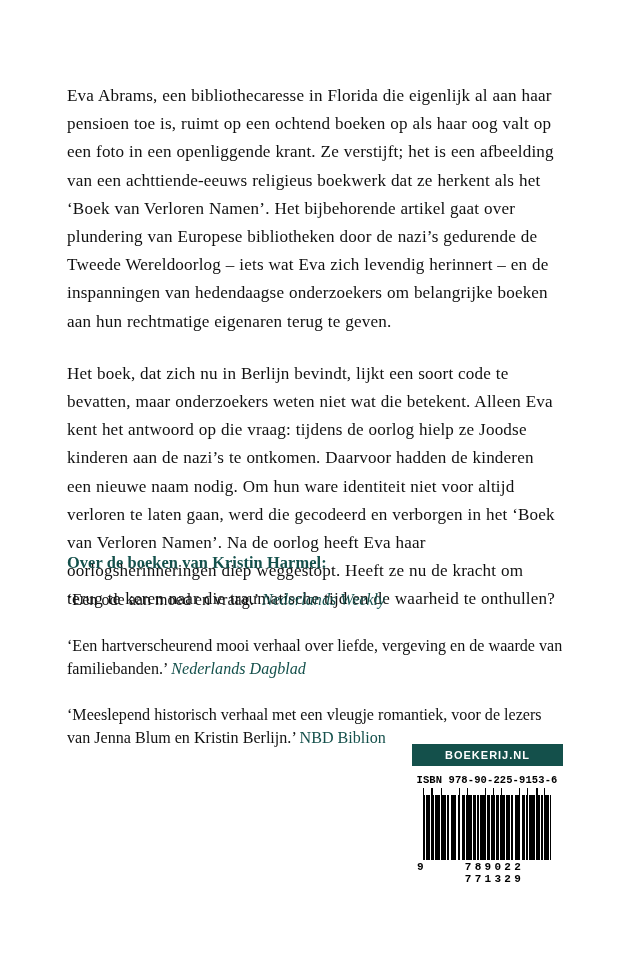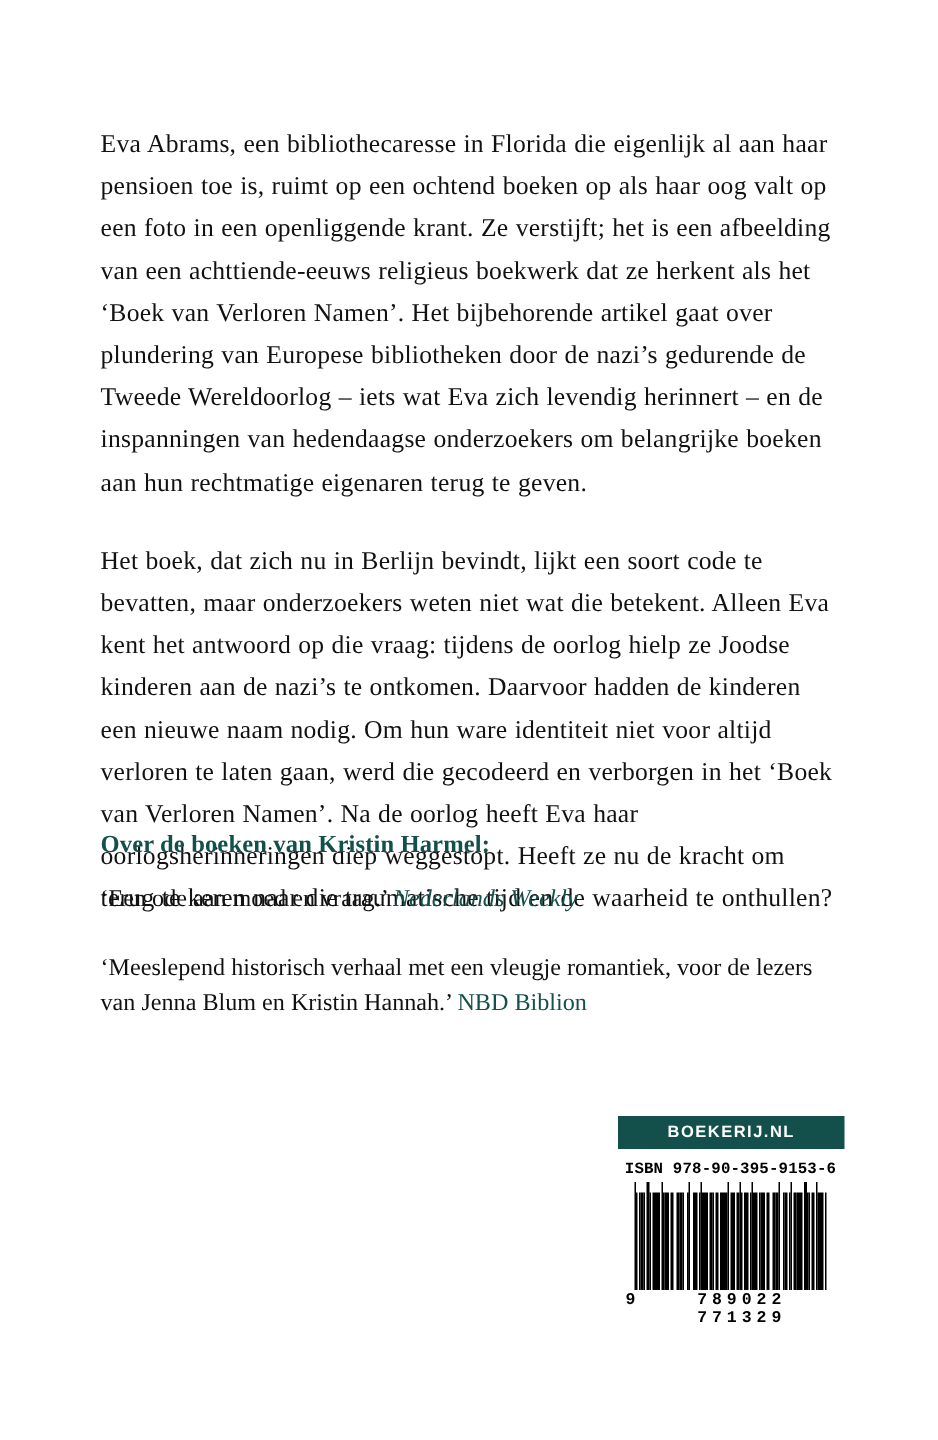--- a/index.html
+++ b/index.html
@@ -177,33 +177,37 @@
   </div>
 
   <div class="praise-block">
     <div class="praise-heading">Over de boeken van Kristin Harmel:</div>
 
     <p class="quote">
       <span>‘Een ode aan moed en vraag.’</span>
       <span class="source">Nederlands Weekly</span>
     </p>
 
-
     <p class="quote">
-      <span>‘Meeslepend historisch verhaal met een vleugje romantiek, voor de lezers van Jenna Blum en Kristin Hannah.’</span>
+      <span>‘Een hartverscheurend mooi verhaal over liefde, vergeving en de waarde van familiebanden.’</span>
+      <span class="source">Nederlands Dagblad</span>
+    </p>
+
+    <p class="quote">
+      <span>‘Meeslepend historisch verhaal met een vleugje romantiek, voor de lezers van Jenna Blum en Kristin Berlijn.’</span>
       <span class="source upright">NBD Biblion</span>
     </p>
   </div>
 
   <div class="barcode-block">
 
     <div class="brand-bar">BOEKERIJ.NL</div>
 
     <div class="barcode-area">
-      <div class="isbn-text">ISBN 978-90-395-9153-6</div>
+      <div class="isbn-text">ISBN 978-90-225-9153-6</div>
       <div class="bars-row">
           <span class="tall" style="width: 1.15px;"></span>
           <span class="short" style="width: 1.15px;"></span>
           <span class="gap" style="width: 1.4px;"></span>
           <span class="short" style="width: 1.15px;"></span>
           <span class="short" style="width: 2.3px;"></span>
           <span class="short" style="width: 1.15px;"></span>
           <span class="gap" style="width: 1.4px;"></span>
           <span class="tall" style="width: 2.3px;"></span>
           <span class="short" style="width: 1.15px;"></span>

